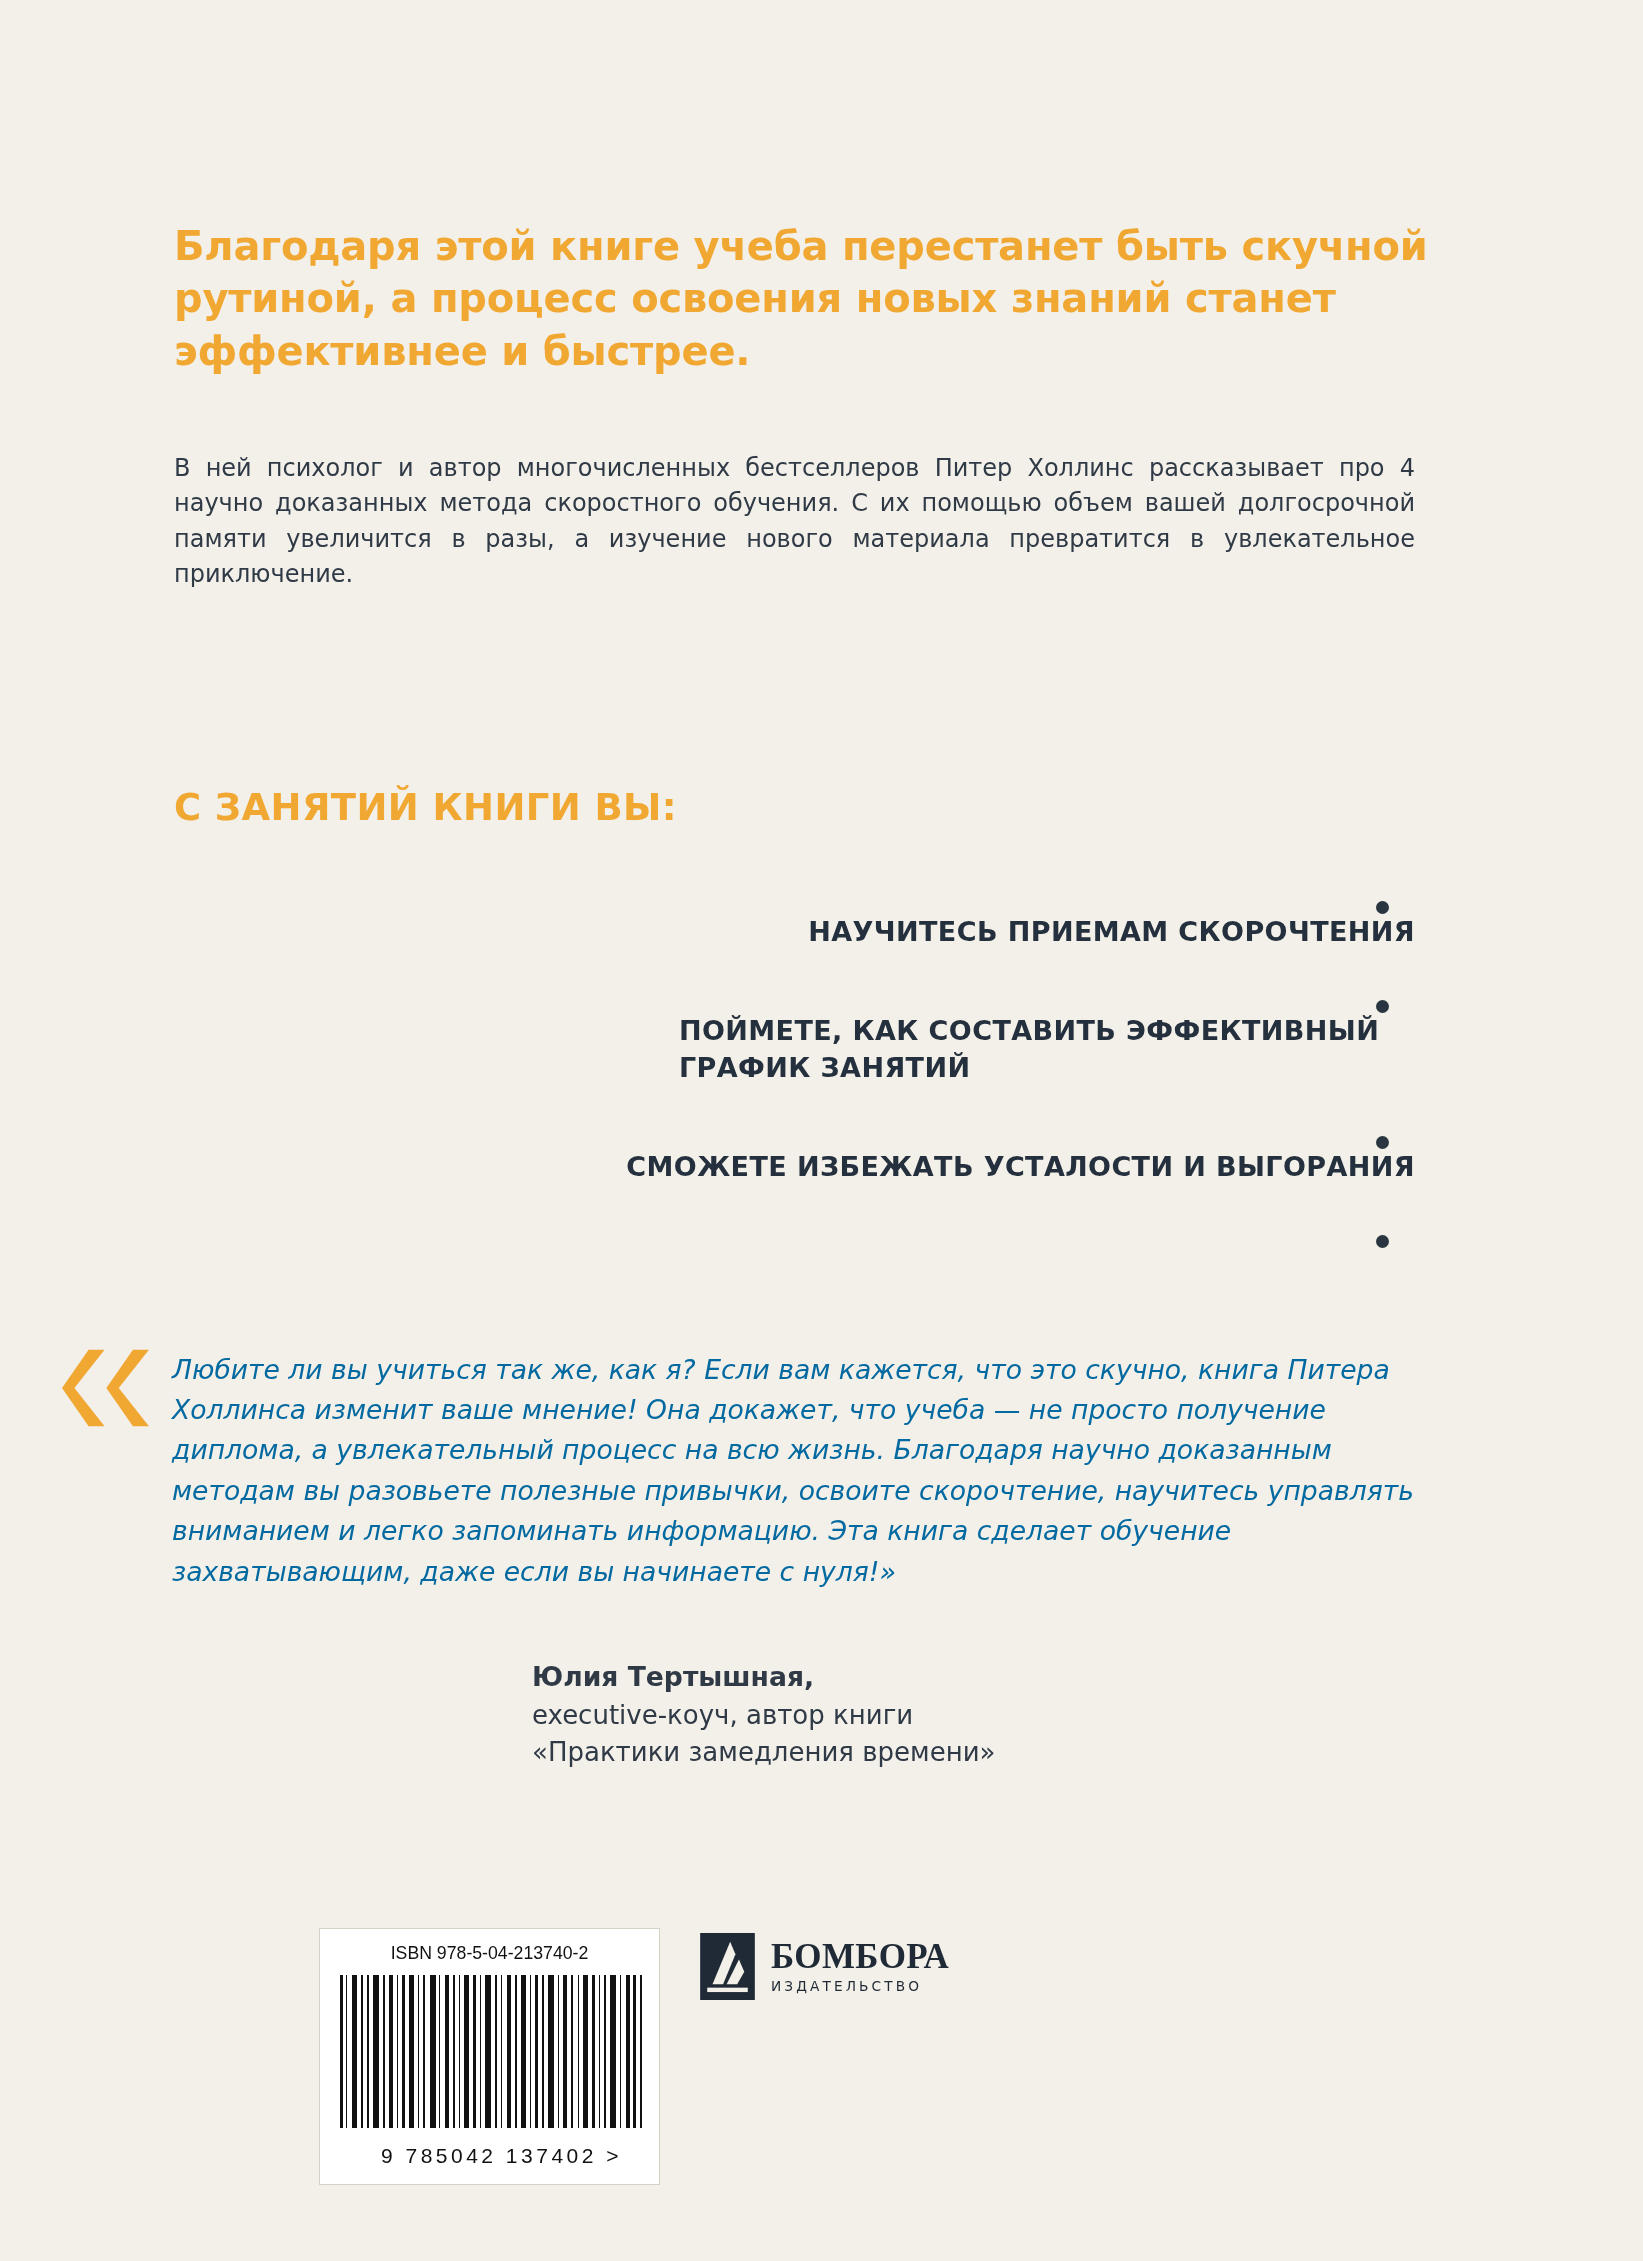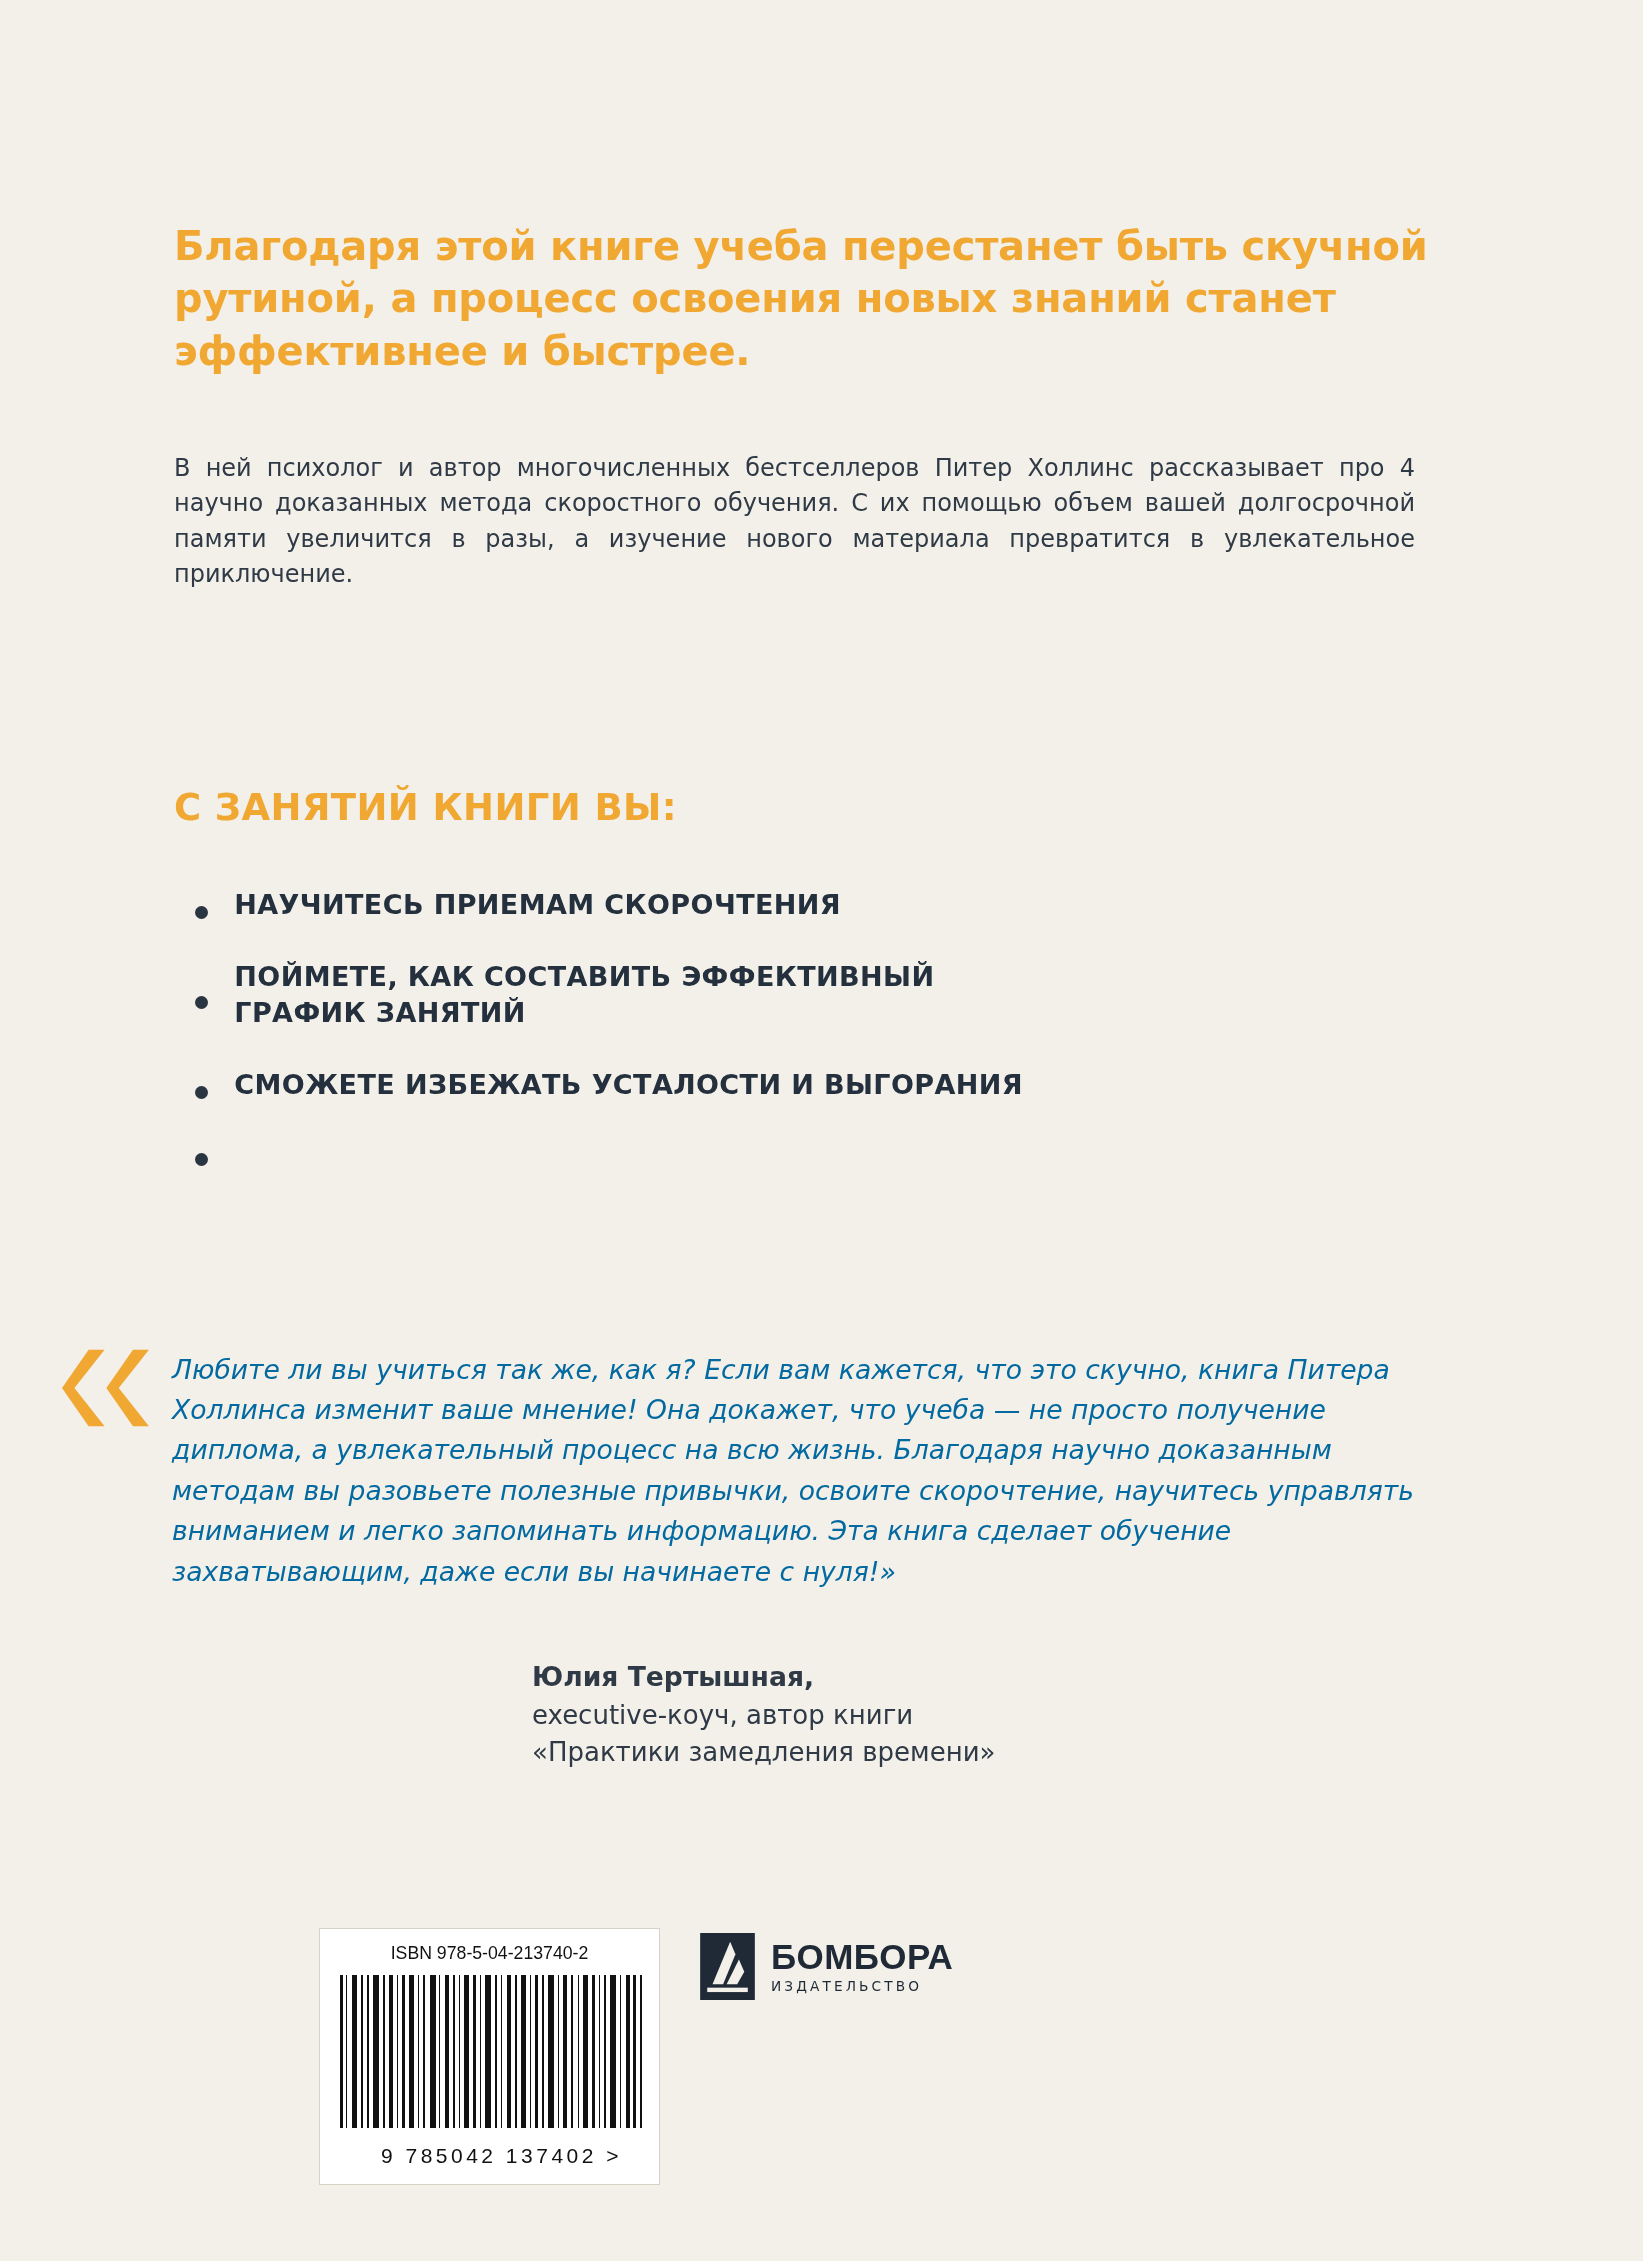--- a/index.html
+++ b/index.html
@@ -62,22 +62,23 @@
 
   
   .bullets {
     position: absolute;
     left: 174px;
     top: 887px;
     width: 1241px;
   }
   .bullet-row {
     display: flex;
-    align-items: center;
+    align-items: flex-end;
     margin-bottom: 35px;
+    flex-direction: column;
   }
   .bullet-dot {
     width: 13.3px;
     height: 13.3px;
     min-width: 13.3px;
     border-radius: 50%;
     background: #2a3542;
     margin: 14px 26px 0 21px;
   }
   .bullet-text {
@@ -185,21 +186,21 @@
     display: flex;
     align-items: center;
   }
   .pub-mark {
     width: 55px;
     height: 67px;
     position: relative;
     margin-right: 16px;
   }
   .pub-name {
-    font-family: Liberation Sans, sans-serif;
+    font-family: Liberation Serif, serif;
     font-weight: bold;
     font-size: 35px;
     letter-spacing: 0.4px;
     color: #1f2a36;
     line-height: 1;
   }
   .pub-sub {
     font-family: "DejaVu Sans", sans-serif;
     font-size: 13.7px;
     letter-spacing: 3.1px;

